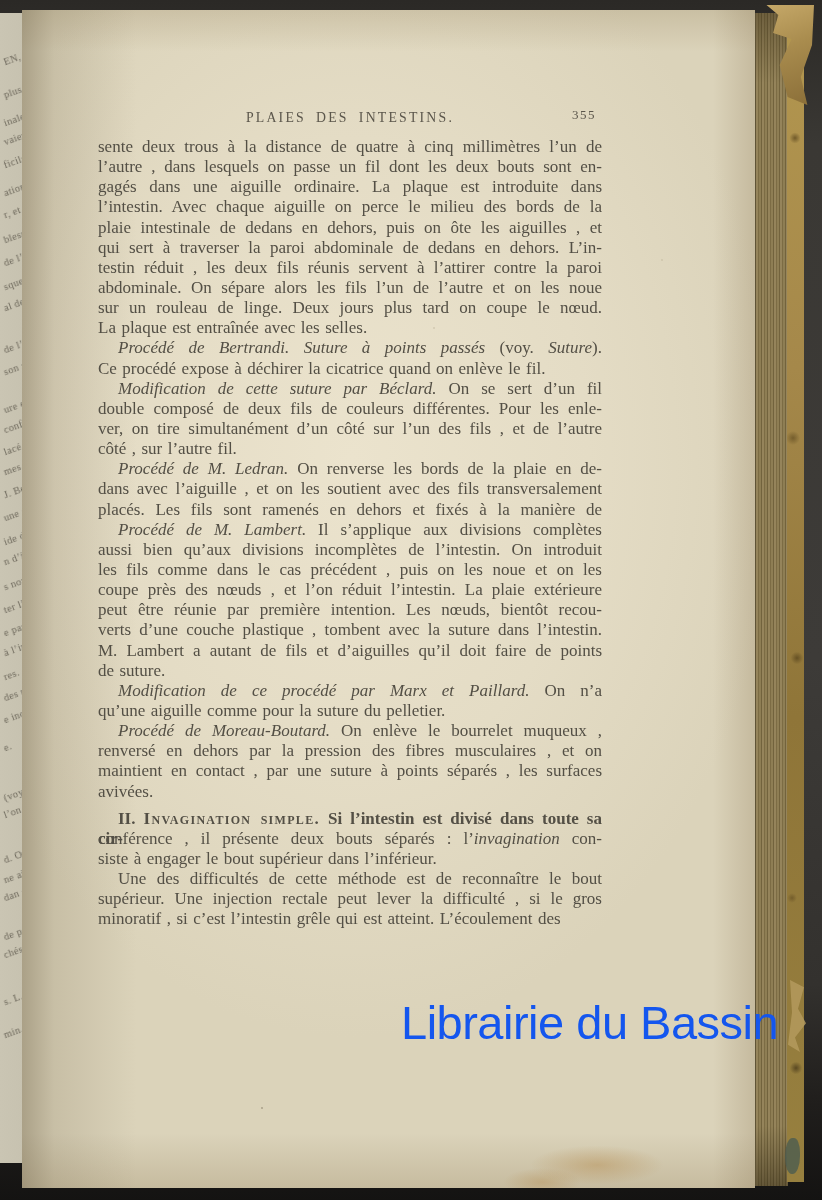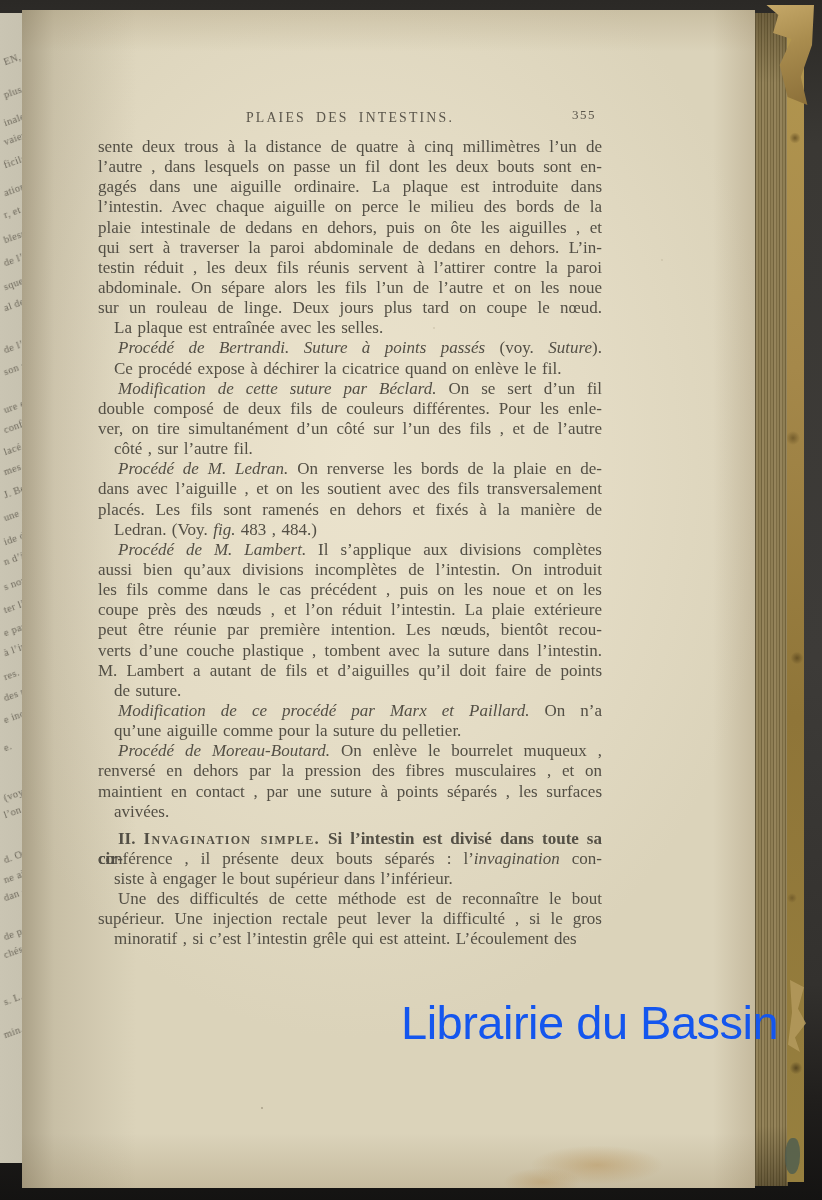--- a/index.html
+++ b/index.html
@@ -71,21 +71,21 @@
   .running-head { position:absolute; left:76px; top:100px; width:504px; color:#5b564b; }
   .head-title {
     text-align:center; font-size:13.8px; letter-spacing:2.2px; word-spacing:4.5px;
   }
   .page-num { position:absolute; right:6px; top:-3px; font-size:13px; letter-spacing:1.5px; }
   .text-block {
     position:absolute; left:76px; top:127px; width:504px;
     font-size:17px; line-height:20.15px; color:#534f45; word-spacing:1.2px;
   }
   .line { text-align:justify; text-align-last:justify; height:20.15px; overflow:visible; }
-  .line.last { text-align:left; text-align-last:left;margin-left:16px; }
+  .line.last { text-align:left; text-align-last:left; }
   .line.indent { text-indent:20px; }
   .line.gap { margin-top:7px;font-weight:bold; }
   .it { font-style:italic; }
   .sc { font-variant:small-caps; letter-spacing:1.3px; }
   .watermark {
     position:absolute; left:401px; top:995px; z-index:6;
     font-family:"Liberation Sans","DejaVu Sans",sans-serif;
     font-size:47px; letter-spacing:-.5px; white-space:nowrap;
   }
 </style>
@@ -155,21 +155,20 @@
         <div class="line last"><span>La plaque est entraînée avec les selles.</span></div>
         <div class="line indent"><span class="it">Procédé de Bertrandi. Suture à points passés </span><span>(voy. </span><span class="it">Suture</span><span>).</span></div>
         <div class="line last"><span>Ce procédé expose à déchirer la cicatrice quand on enlève le fil.</span></div>
         <div class="line indent"><span class="it">Modification de cette suture par Béclard.</span><span> On se sert d’un fil</span></div>
         <div class="line"><span>double composé de deux fils de couleurs différentes. Pour les enle-</span></div>
         <div class="line"><span>ver, on tire simultanément d’un côté sur l’un des fils , et de l’autre</span></div>
         <div class="line last"><span>côté , sur l’autre fil.</span></div>
         <div class="line indent"><span class="it">Procédé de M. Ledran.</span><span> On renverse les bords de la plaie en de-</span></div>
         <div class="line"><span>dans avec l’aiguille , et on les soutient avec des fils transversalement</span></div>
         <div class="line"><span>placés. Les fils sont ramenés en dehors et fixés à la manière de</span></div>
-        <div class="line last"><span>Ledran. (Voy. </span><span class="it">fig.</span><span> 483 , 484.)</span></div>
         <div class="line indent"><span class="it">Procédé de M. Lambert.</span><span> Il s’applique aux divisions complètes</span></div>
         <div class="line"><span>aussi bien qu’aux divisions incomplètes de l’intestin. On introduit</span></div>
         <div class="line"><span>les fils comme dans le cas précédent , puis on les noue et on les</span></div>
         <div class="line"><span>coupe près des nœuds , et l’on réduit l’intestin. La plaie extérieure</span></div>
         <div class="line"><span>peut être réunie par première intention. Les nœuds, bientôt recou-</span></div>
         <div class="line"><span>verts d’une couche plastique , tombent avec la suture dans l’intestin.</span></div>
         <div class="line"><span>M. Lambert a autant de fils et d’aiguilles qu’il doit faire de points</span></div>
         <div class="line last"><span>de suture.</span></div>
         <div class="line indent"><span class="it">Modification de ce procédé par Marx et Paillard.</span><span> On n’a</span></div>
         <div class="line last"><span>qu’une aiguille comme pour la suture du pelletier.</span></div>

